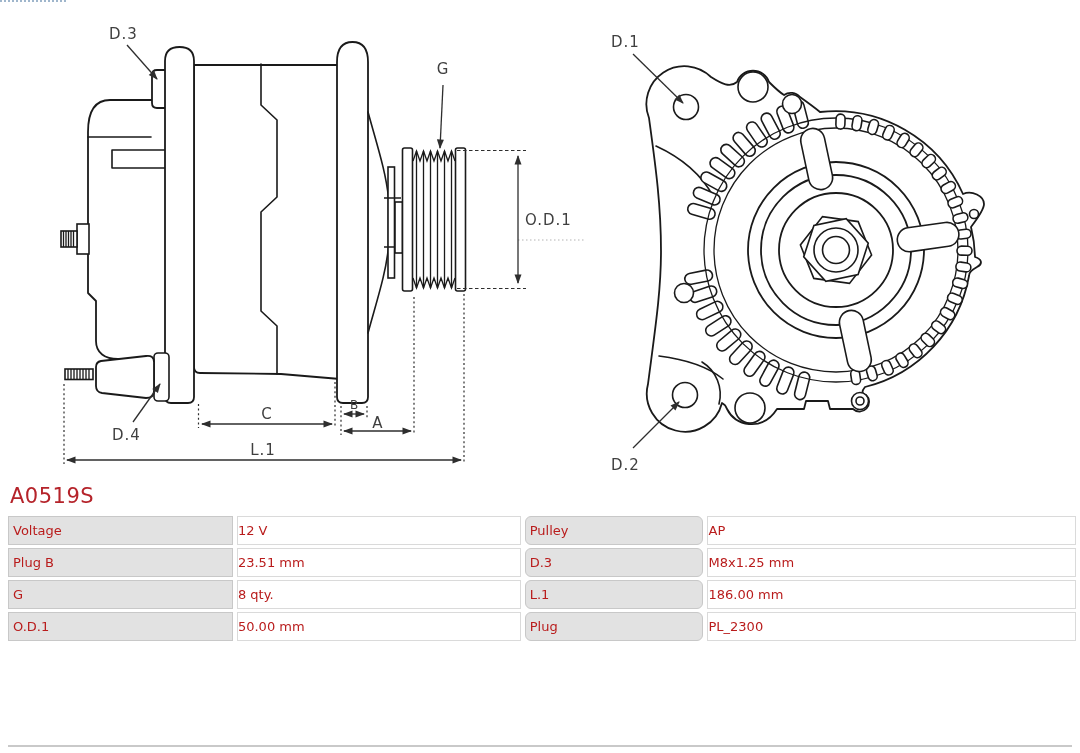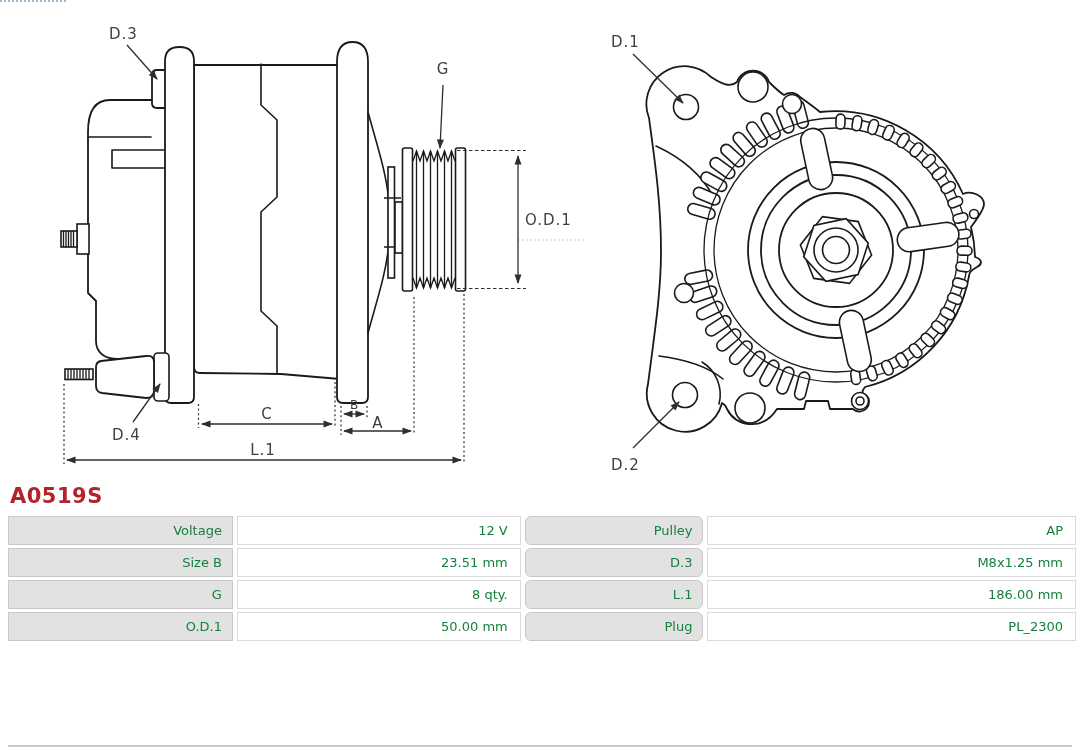--- a/index.html
+++ b/index.html
@@ -2,25 +2,25 @@
 <html><head>
 <meta charset="utf-8">
 <style>
   html,body{margin:0;padding:0;background:#ffffff;}
   body{width:1080px;height:753px;position:relative;overflow:hidden;
        font-family:"DejaVu Sans","Liberation Sans",sans-serif;}
   .top-artifact{position:absolute;left:0;top:0;width:66px;height:2px;
     background:repeating-linear-gradient(90deg,#9fb6cc 0 2px,rgba(255,255,255,0) 2px 4px);}
   .diagram-wrap{position:absolute;left:0;top:0;width:1080px;height:482px;}
   .part-title{position:absolute;left:10px;top:484px;font-size:21px;color:#b5232a;
-    font-weight:700;letter-spacing:.5px;}
+    font-weight:400;letter-spacing:.5px;}
   .spec-table{position:absolute;left:4px;top:513px;border-collapse:separate;
     border-spacing:4px 3px;table-layout:fixed;}
-  .spec-table td{height:27px;font-size:13px;color:#15803d;vertical-align:middle;
-    text-align:right;white-space:nowrap;overflow:hidden;}
+  .spec-table td{height:27px;font-size:13px;color:#b91c1c;vertical-align:middle;
+    white-space:nowrap;overflow:hidden;}
   .spec-table td.lbl{background:#e2e2e2;border:1px solid #c8c8c8;padding:0 10px 0 4px;}
   .spec-table td.val{background:#ffffff;border:1px solid #dadada;padding:0 12px 0 0;}
   .spec-table td.c1{width:217px;} .spec-table td.c2{width:280px;}
   .spec-table td.c3{width:169px;border-radius:6px;} .spec-table td.c4{width:368px;}
   .table-bottom-line{position:absolute;left:8px;top:745px;width:1064px;height:0;
     border-top:2px solid #c9c9c9;}
   
   .ol{fill:#ffffff;stroke:#1a1a1a;stroke-width:1.8;stroke-linejoin:round;}
   .ln{fill:none;stroke:#1a1a1a;stroke-width:1.6;stroke-linejoin:round;stroke-linecap:round;}
   .thin{fill:none;stroke:#1a1a1a;stroke-width:1.3;}
@@ -238,21 +238,21 @@
 
 <table class="spec-table">
   <tbody id="spec-body">
       <tr>
         <td class="lbl c1">Voltage</td>
         <td class="val c2">12 V</td>
         <td class="lbl c3">Pulley</td>
         <td class="val c4">AP</td>
       </tr>
       <tr>
-        <td class="lbl c1">Size B</td>
+        <td class="lbl c1">Plug B</td>
         <td class="val c2">23.51 mm</td>
         <td class="lbl c3">D.3</td>
         <td class="val c4">M8x1.25 mm</td>
       </tr>
       <tr>
         <td class="lbl c1">G</td>
         <td class="val c2">8 qty.</td>
         <td class="lbl c3">L.1</td>
         <td class="val c4">186.00 mm</td>
       </tr>

